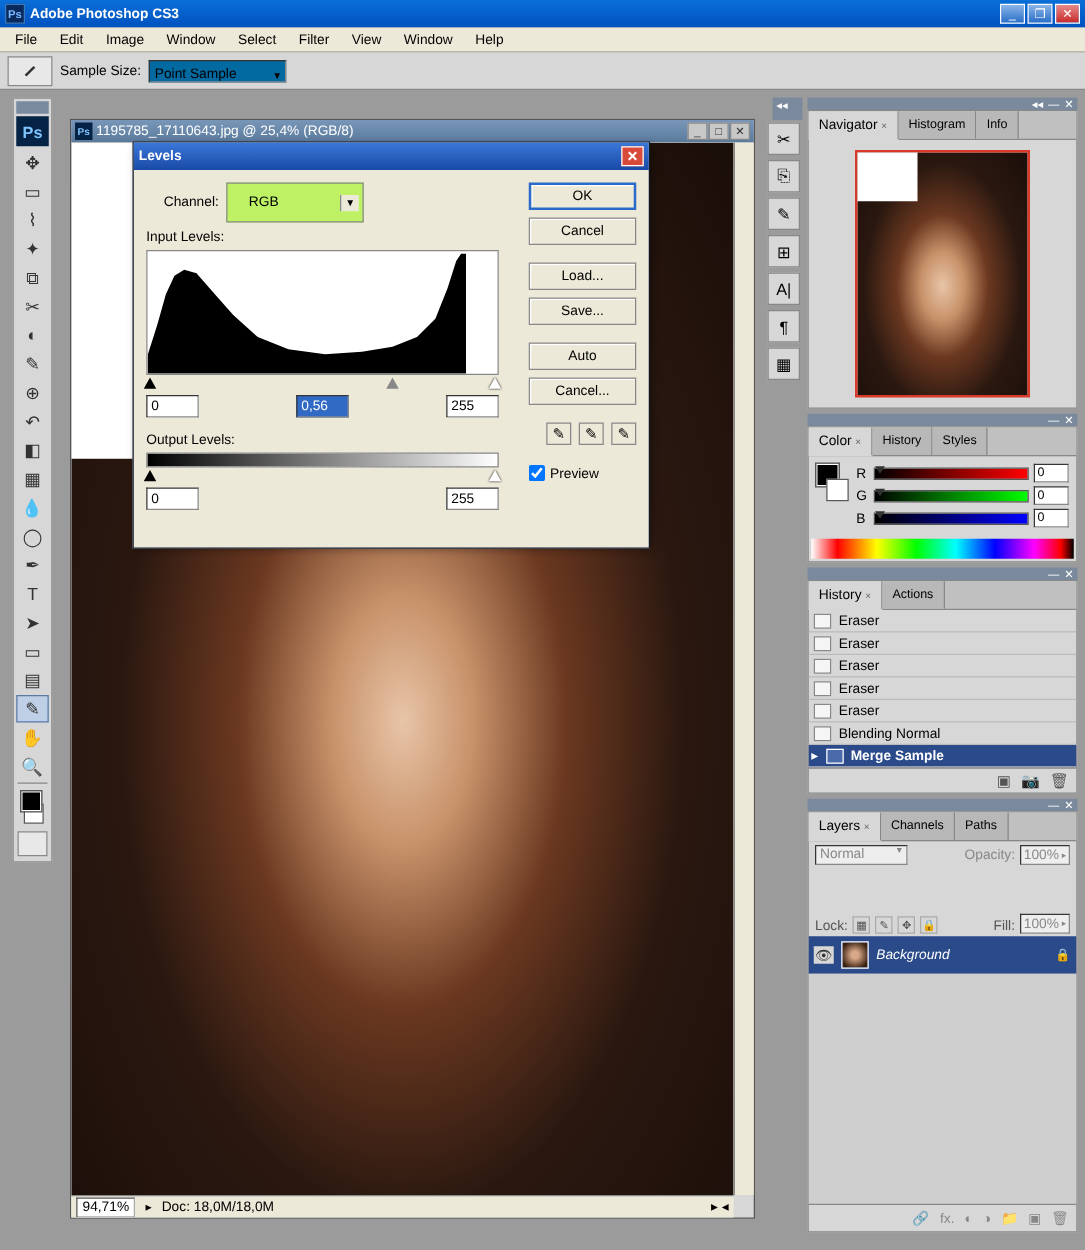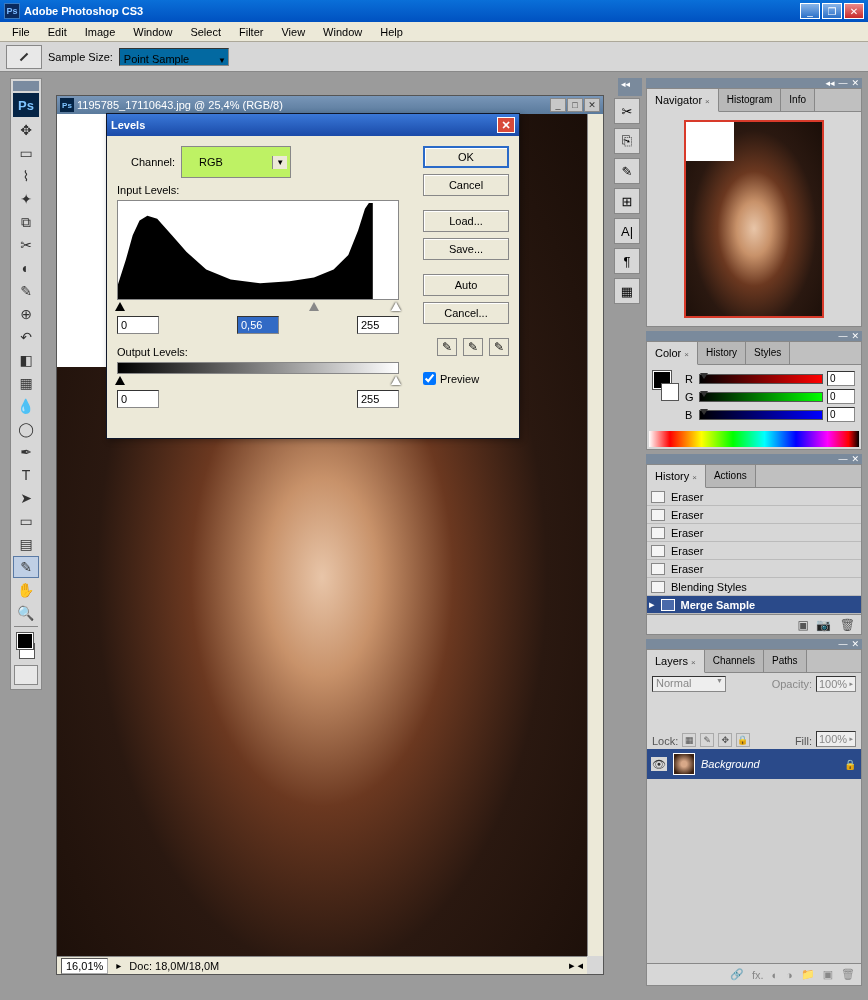--- a/index.html
+++ b/index.html
@@ -217,21 +217,21 @@
       <div class="doc-win-btn">_</div>
       <div class="doc-win-btn">□</div>
       <div class="doc-win-btn">✕</div>
     </div>
   </div>
   <div class="canvas-area">
     <div class="canvas-img"></div>
   </div>
   <div class="scrollbar-v"></div>
   <div class="doc-status">
-    <span class="zoom-box">16,01%</span>
+    <span class="zoom-box">94,71%</span>
     <span style="font-size:10px;">▸</span>
     <span>Doc: 18,0M/18,0M</span>
     <span style="margin-left:auto;">▸ ◂</span>
   </div>
 </div>
 
 <div class="levels-dialog">
   <div class="dlg-titlebar">
     <span>Levels</span>
     <div class="close">✕</div>
@@ -383,21 +383,21 @@
       <div class="hist-row">
           <div class="hist-icon"></div>
           <span>Eraser</span>
         </div>
       <div class="hist-row">
           <div class="hist-icon"></div>
           <span>Eraser</span>
         </div>
       <div class="hist-row">
           <div class="hist-icon"></div>
-          <span>Blending Styles</span>
+          <span>Blending Normal</span>
         </div>
       <div class="hist-row sel">
           <span style="margin-left:-2px;">▸</span>
           <div class="hist-icon"></div>
           <b>Merge Sample</b>
         </div>
     </div>
     <div class="panel-footer">
       <span>▣</span>
       <span>📷</span>

